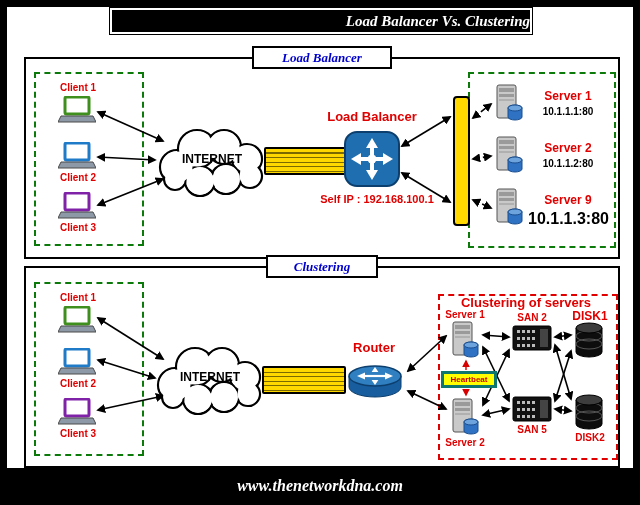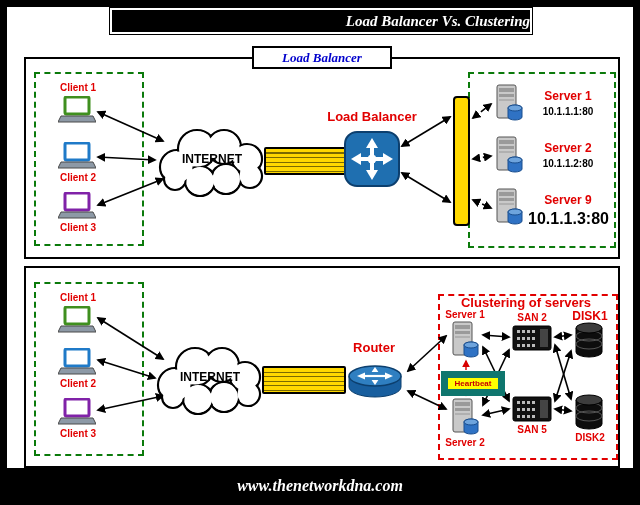--- a/index.html
+++ b/index.html
@@ -10,21 +10,21 @@
   .panel-box{position:absolute;border:2px solid #000;background:#fff;z-index:0}
   .dash-green{position:absolute;border:2px dashed #0b7a0b;z-index:0}
   .dash-red{position:absolute;border:2px dashed #e10000;z-index:0}
   .panel-tab{position:absolute;background:#fff;border:2px solid #000;color:#0000cc;font:italic bold 13px "Liberation Serif",serif;text-align:center;z-index:3;line-height:19px;height:19px}
   .titlebar{position:absolute;left:110px;top:8px;width:418px;height:22px;background:#000;border:2px solid #fff;outline:1px solid #000;color:#fff;font:italic bold 15px "Liberation Serif",serif;text-align:right;line-height:22px;z-index:6}
   .footerbar{position:absolute;left:0;top:468px;width:640px;height:37px;background:#000;color:#fff;font:italic bold 16px "Liberation Serif",serif;text-align:center;line-height:36px;z-index:6}
   .frame{position:absolute;inset:0;border:7px solid #000;z-index:5;pointer-events:none}
   .icon{position:absolute;z-index:2}
   .pipe{position:absolute;height:24px;background:repeating-linear-gradient(180deg,#ffd800 0 3.5px,#7a6a00 3.5px 4.6px);border:2px solid #000;border-radius:2px;z-index:1}
   .ybar{position:absolute;width:13px;height:126px;background:#ffd800;border:2px solid #000;border-radius:4px;z-index:2}
-  .hb{position:absolute;background:#ffff00;color:#c80000;font-weight:bold;font-size:8px;text-align:center;z-index:3;border:7px solid #0f766e;line-height:11px;height:11px}
+  .hb{position:absolute;background:#ffff00;color:#c80000;font-weight:bold;font-size:8px;text-align:center;z-index:3;border:3px solid #0f766e;line-height:11px;height:11px}
   svg.net{position:absolute;left:0;top:0;z-index:1;pointer-events:none}
   .c{stroke:#000;stroke-width:1.6;marker-start:url(#mA);marker-end:url(#mA)}
   .cd{stroke-dasharray:6 4}
   .hbline{stroke:#d80000;stroke-width:1.4;stroke-dasharray:3 3;marker-start:url(#mR);marker-end:url(#mR)}
 </style>
 </head>
 <body>
 
 <div id="stage">
 
@@ -189,20 +189,21 @@
       <use href="#sym-cloud"></use>
     </svg>
   <div class="lbl blk" style="left:162px;top:153px;width:100px;font-size:12px">INTERNET</div>
 
   <div class="pipe" style="left:264px;top:147px;width:78px"></div>
 
   <div class="lbl red" style="left:312px;top:110px;width:120px;font-size:13px">Load Balancer</div>
   <svg class="icon" style="left:344px;top:131px" width="56" height="56">
       <use href="#sym-lb"></use>
     </svg>
+  <div class="lbl red" style="left:302px;top:193px;width:150px;font-size:11px">Self IP : 192.168.100.1</div>
 
   <div class="ybar" style="left:453px;top:96px"></div>
 
   <svg class="icon" style="left:494px;top:84px" width="30" height="38">
       <use href="#sym-server"></use>
     </svg>
   <div class="lbl red" style="left:528px;top:90px;width:80px;font-size:12px">Server 1</div>
   <div class="lbl blk" style="left:528px;top:106px;width:80px;font-size:10px">10.1.1.1:80</div>
 
   <svg class="icon" style="left:494px;top:136px" width="30" height="38">
@@ -210,20 +211,21 @@
     </svg>
   <div class="lbl red" style="left:528px;top:142px;width:80px;font-size:12px">Server 2</div>
   <div class="lbl blk" style="left:528px;top:158px;width:80px;font-size:10px">10.1.1.2:80</div>
 
   <svg class="icon" style="left:494px;top:188px" width="30" height="38">
       <use href="#sym-server"></use>
     </svg>
   <div class="lbl red" style="left:528px;top:194px;width:80px;font-size:12px">Server 9</div>
   <div class="lbl blk" style="left:528px;top:210px;width:80px;font-size:16px">10.1.1.3:80</div>
 
+  <div class="panel-tab" style="left:266px;top:255px;width:108px">Clustering</div>
 
   <div class="lbl red" style="left:46px;top:292px;width:64px;font-size:10px">Client 1</div>
   <svg class="icon" style="left:58px;top:306px;--lc:#3f8f1f" width="38" height="28">
       <use href="#sym-laptop"></use>
     </svg>
   <svg class="icon" style="left:58px;top:348px;--lc:#1f7ac8" width="38" height="28">
       <use href="#sym-laptop"></use>
     </svg>
   <div class="lbl red" style="left:46px;top:378px;width:64px;font-size:10px">Client 2</div>
   <svg class="icon" style="left:58px;top:398px;--lc:#8022a8" width="38" height="28">

